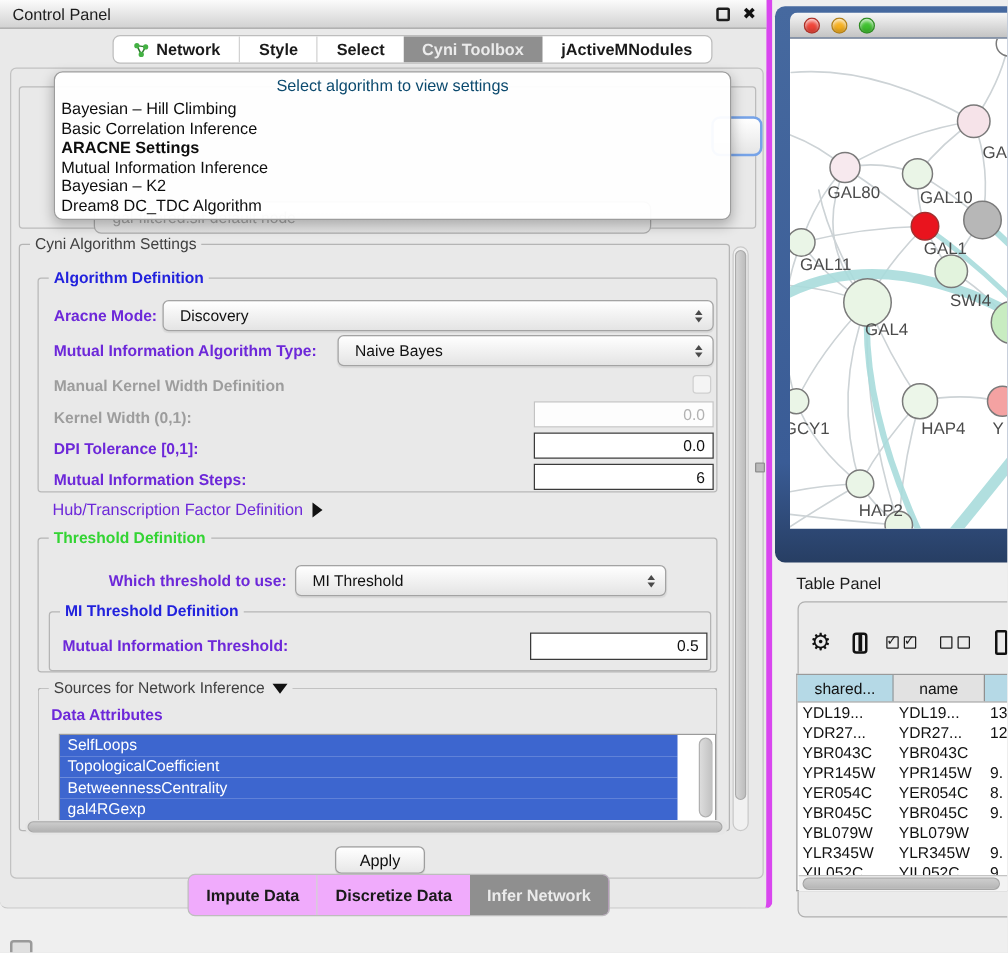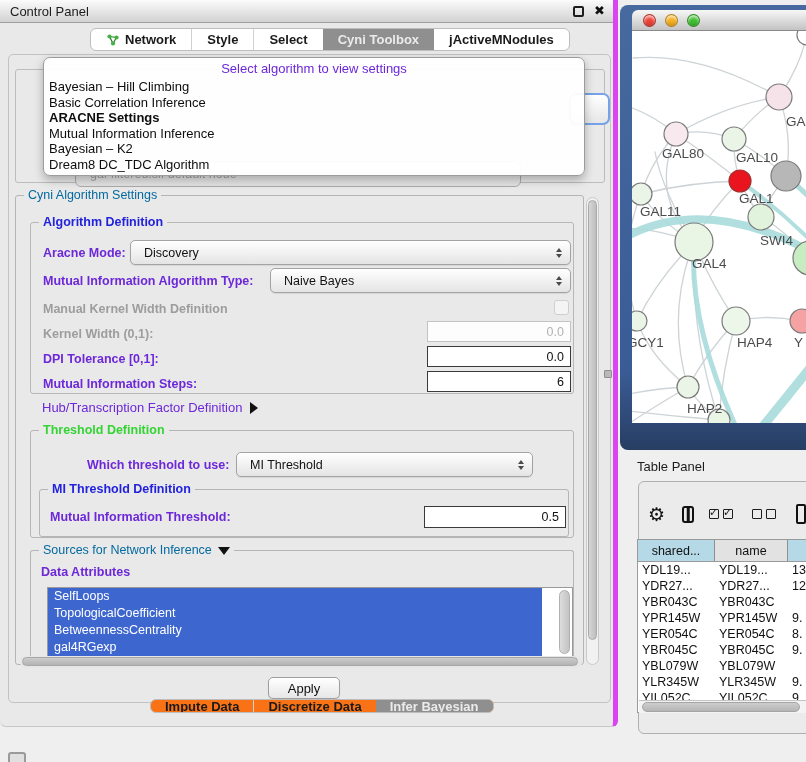--- a/index.html
+++ b/index.html
@@ -23,21 +23,21 @@
   .tab.sel { background:#8f8f8f; color:#ebebeb; border-left:none; }
   .tab.sel + .tab { border-left:none; }
   .tab .ticon { margin-right:5px; display:inline-flex; }
 
   .content { position:absolute; left:8px; top:54px; width:603px; height:649px;
         border:1px solid #c2c2c2; border-radius:5px; background:#e9e9e9; }
 
   
   .grp { position:absolute; border:1px solid #b5b5b5; border-radius:3px; }
   .grp-title { position:absolute; top:-8px; left:8px; background:#e9e9e9; padding:0 4px;
-        font-size:12.5px; color:#0369a1; white-space:nowrap; }
+        font-size:12.5px; color:#404040; white-space:nowrap; }
   .grp-title.blue { color:#2222dd; font-weight:bold; }
   .grp-title.green { color:#33d433; font-weight:bold; }
 
   .lbl { position:absolute; font-size:12.5px; color:#6d28d9; white-space:nowrap; }
   .lbl.b { font-weight:bold; }
   .lbl.dis { color:#9d9d9d; font-weight:bold; }
 
   .combo { position:absolute; height:25px; background:linear-gradient(180deg,#ffffff,#e4e4e4);
         border:1px solid #a3a3a3; border-radius:5px; font-size:12.5px; color:#111;
         display:flex; align-items:center; padding-left:13px; box-shadow:0 1px 1px rgba(0,0,0,.08); }
@@ -71,31 +71,31 @@
   .hthumb { position:absolute; top:1px; height:9px; background:linear-gradient(180deg,#cccccc,#b3b3b3);
         border:1px solid #a8a8a8; border-radius:5px; }
   .vscroll { position:absolute; width:13px; background:#f1f1f1; border:1px solid #c9c9c9; border-radius:7px; }
   .vthumb { position:absolute; left:1px; width:9px; background:linear-gradient(90deg,#d6d6d6,#bdbdbd);
         border:1px solid #aaaaaa; border-radius:5px; }
 
   .btn { position:absolute; height:22px; background:linear-gradient(180deg,#ffffff,#e7e7e7);
         border:1px solid #9e9e9e; border-radius:5px; font-size:13px; color:#111;
         display:flex; align-items:center; justify-content:center; box-shadow:0 1px 1px rgba(0,0,0,.12); }
 
-  .btabbar { position:absolute; left:150px; top:699px; height:14px; display:flex;
-        background:#f97316; border:1px solid #bdbdbd; border-radius:6px; overflow:hidden; z-index:6; }
+  .btabbar { position:absolute; left:150px; top:699px; height:34px; display:flex;
+        background:#f0abfc; border:1px solid #bdbdbd; border-radius:6px; overflow:hidden; z-index:6; }
   .btab { display:flex; align-items:center; padding:0 14px; font-size:13px; font-weight:bold; color:#1a1a1a; }
   .btab + .btab { border-left:1px solid #d2d2d2; }
   .btab.sel { background:#8f8f8f; color:#ebebeb; border-left:none; }
 
   
   .popup { position:absolute; left:43px; top:57px; width:542px; height:119px; z-index:40;
         background:rgba(255,255,255,0.95); border:1px solid #9c9c9c; border-radius:7px;
         box-shadow:0 4px 10px rgba(0,0,0,.28); overflow:hidden; }
-  .popup .prompt { height:21px; line-height:21px; text-align:center; color:#6d28d9; font-size:13px; }
+  .popup .prompt { height:21px; line-height:21px; text-align:center; color:#0c4a6e; font-size:13px; }
   .pitem { height:15.5px; line-height:15.5px; font-size:13px; color:#0d0d0d; padding-left:5px; white-space:nowrap; }
   .pitem.bold { font-weight:bold; }
 
   .hidden-combo { position:absolute; left:66px; top:106px; width:446px; height:26px; z-index:2;
         background:linear-gradient(180deg,#f4f4f4,#e2e2e2); border:1px solid #ababab; border-radius:6px;
         font-size:12.5px; color:#a4a4a4; display:flex; align-items:center; padding-left:14px; }
   .blue-sliver { position:absolute; left:560px; top:38px; width:41px; height:32px; z-index:1;
         border:2px solid #76a3e8; border-radius:7px; background:linear-gradient(180deg,#fff,#e6e6e6); }
   .inference-grp { position:absolute; left:6px; top:14px; width:590px; height:114px; z-index:0;
         border:1px solid #bcbcbc; border-radius:3px; }
@@ -297,21 +297,21 @@
           <div class="pitem bold">ARACNE Settings</div>
           <div class="pitem">Mutual Information Inference</div>
           <div class="pitem">Bayesian – K2</div>
           <div class="pitem">Dream8 DC_TDC Algorithm</div>
         </div>
     </div>
 
     <div class="btabbar" id="bottom-tabs">
         <div class="btab">Impute Data</div>
         <div class="btab">Discretize Data</div>
-        <div class="btab sel">Infer Bayesian</div>
+        <div class="btab sel">Infer Network</div>
       </div>
   </div>
 
   <div class="splitter"></div>
 
   <div class="net-frame"></div>
   <div class="net-titlebar">
     <span class="tl red"></span>
     <span class="tl yel"></span>
     <span class="tl grn"></span>

